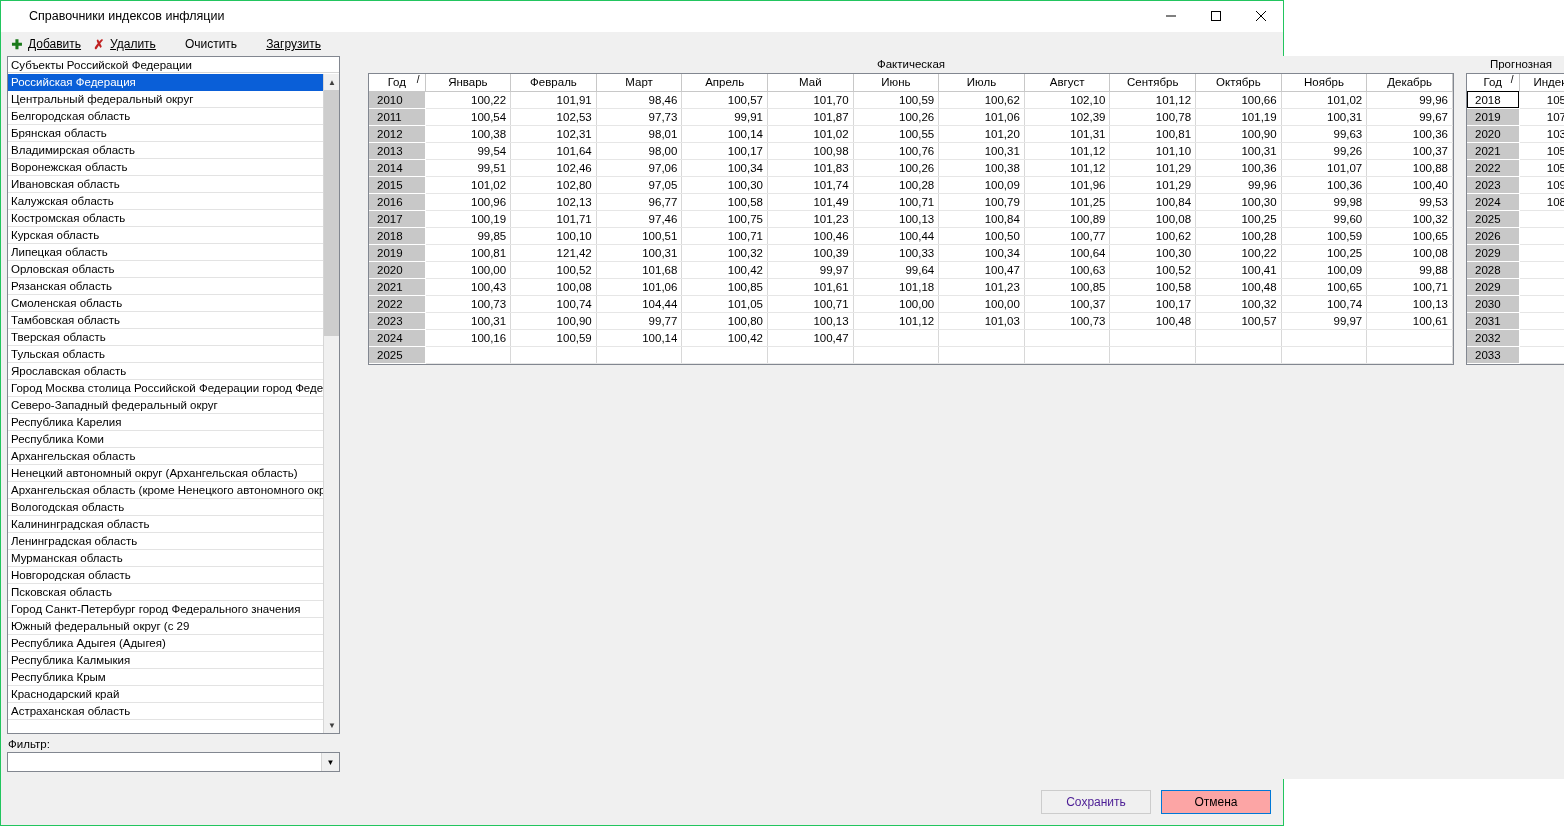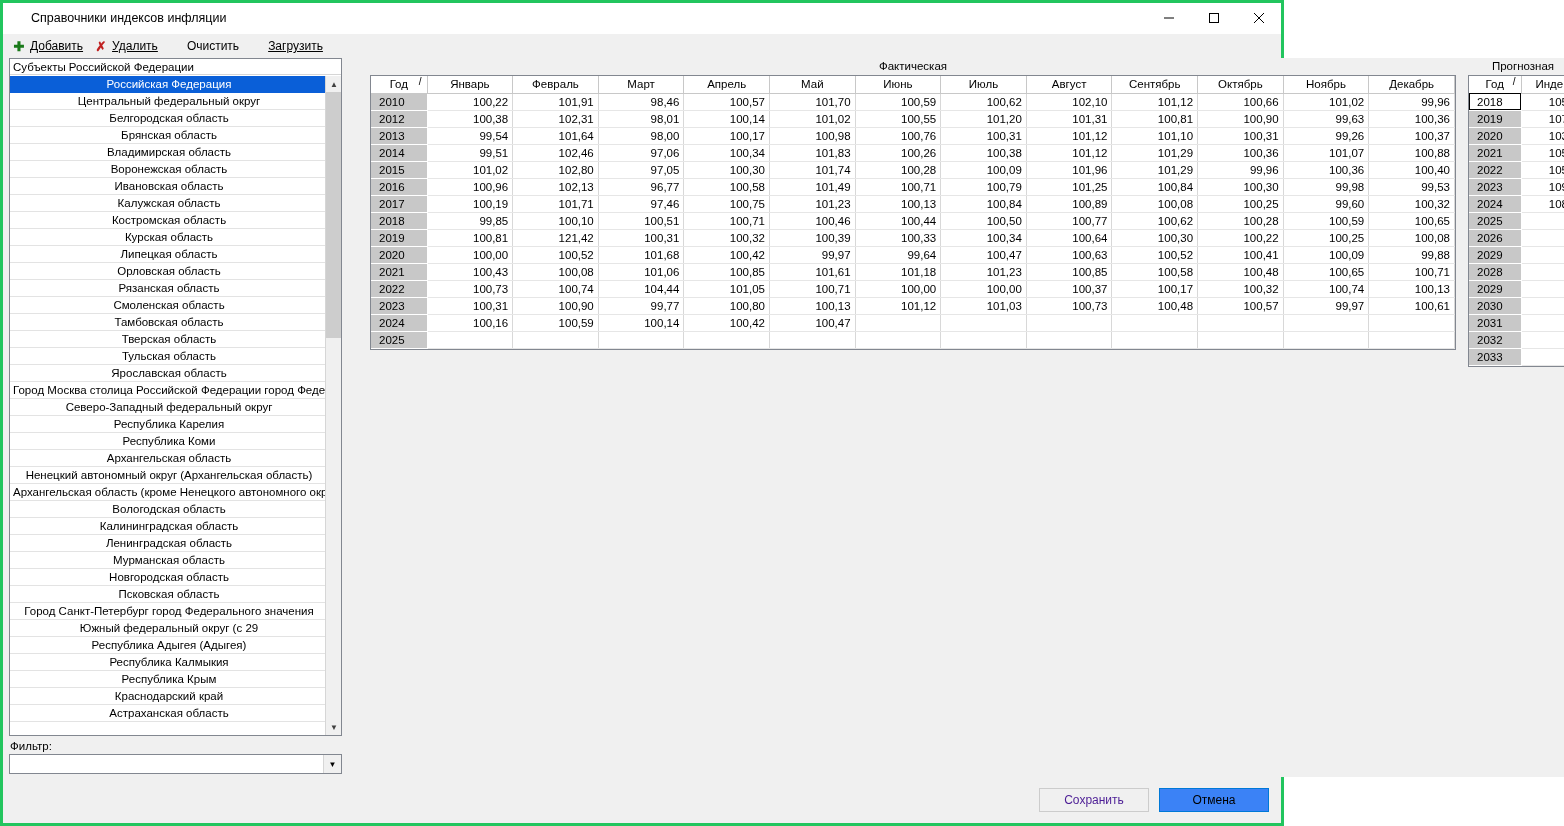--- a/index.html
+++ b/index.html
@@ -14,21 +14,21 @@
     font-size: 12px;
     color: #000000;
     overflow: hidden;
   }
   .window {
     position: absolute;
     left: 0; top: 0;
     width: 1284px;
     height: 826px;
     box-sizing: border-box;
-    border: 3px solid #22c55e;
+    border: 1px solid #22c55e;
     background: #f0f0f0;
     display: flex;
     flex-direction: column;
   }
   
   .titlebar {
     height: 30px;
     background: #ffffff;
     display: flex;
     align-items: center;
@@ -124,21 +124,20 @@
   }
   .list-row {
     height: 17px;
     line-height: 17px;
     font-size: 11.5px;
     padding-left: 3px;
     border-bottom: 1px solid #e3e3e3;
     white-space: nowrap;
     overflow: hidden;
     box-sizing: border-box;
-    text-align: center;
   }
   .list-row.selected {
     background: #0a5fd8;
     color: #ffffff;
     border-bottom: 1px solid #0a5fd8;
   }
   .vscroll {
     position: absolute;
     top: 17px; right: 0; bottom: 0;
     width: 16px;
@@ -292,21 +291,21 @@
     border: 1px solid #adadad;
     background: #e1e1e1;
     color: #000;
     display: flex;
     align-items: center;
     justify-content: center;
     box-sizing: border-box;
     margin-left: 10px;
   }
   .btn.disabled { color: #4c1d95; background: #f0f0f0; border-color: #cccccc; }
-  .btn.default { border: 1px solid #0078d7; background: #3b82f6; }
+  .btn.default { border: 1px solid #0078d7; background: #fca5a5; }
 </style>
 </head>
 <body>
 
 <div class="window">
 
   <div class="titlebar">
     <div class="title-text">Справочники индексов инфляции</div>
     <div class="title-spacer"></div>
     <div class="win-btn">
@@ -456,20 +455,35 @@
                   <td>101,70</td>
                   <td>100,59</td>
                   <td>100,62</td>
                   <td>102,10</td>
                   <td>101,12</td>
                   <td>100,66</td>
                   <td>101,02</td>
                   <td>99,96</td>
                 </tr>
                 <tr>
+                  <td class="year">2011</td>
+                  <td>100,54</td>
+                  <td>102,53</td>
+                  <td>97,73</td>
+                  <td>99,91</td>
+                  <td>101,87</td>
+                  <td>100,26</td>
+                  <td>101,06</td>
+                  <td>102,39</td>
+                  <td>100,78</td>
+                  <td>101,19</td>
+                  <td>100,31</td>
+                  <td>99,67</td>
+                </tr>
+                <tr>
                   <td class="year">2012</td>
                   <td>100,38</td>
                   <td>102,31</td>
                   <td>98,01</td>
                   <td>100,14</td>
                   <td>101,02</td>
                   <td>100,55</td>
                   <td>101,20</td>
                   <td>101,31</td>
                   <td>100,81</td>

